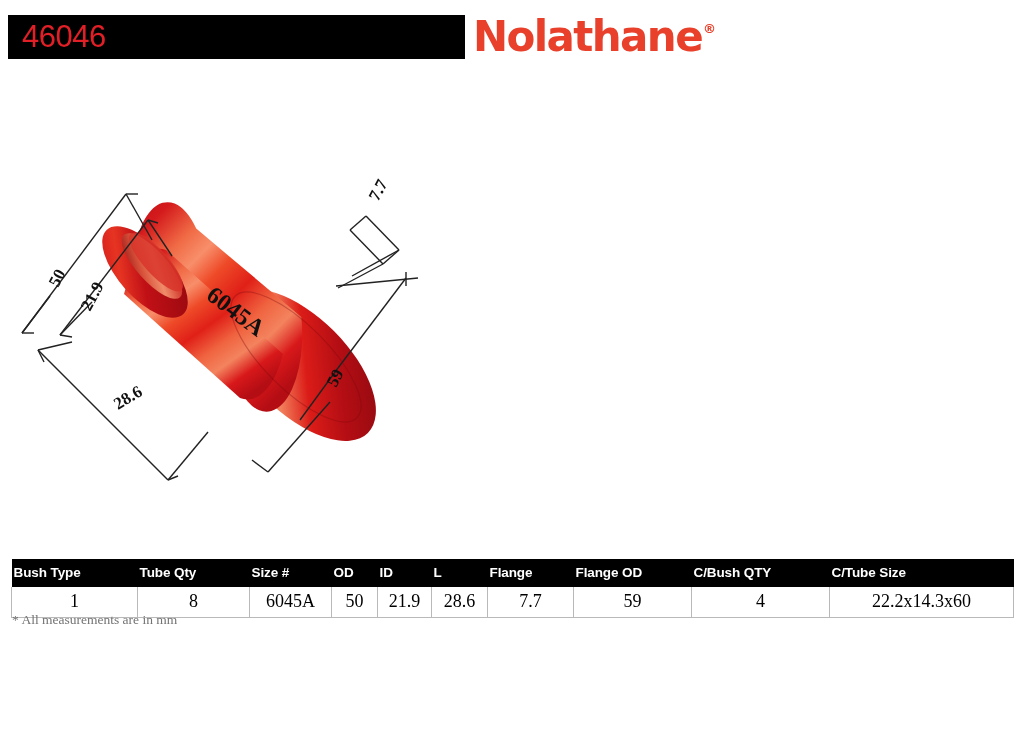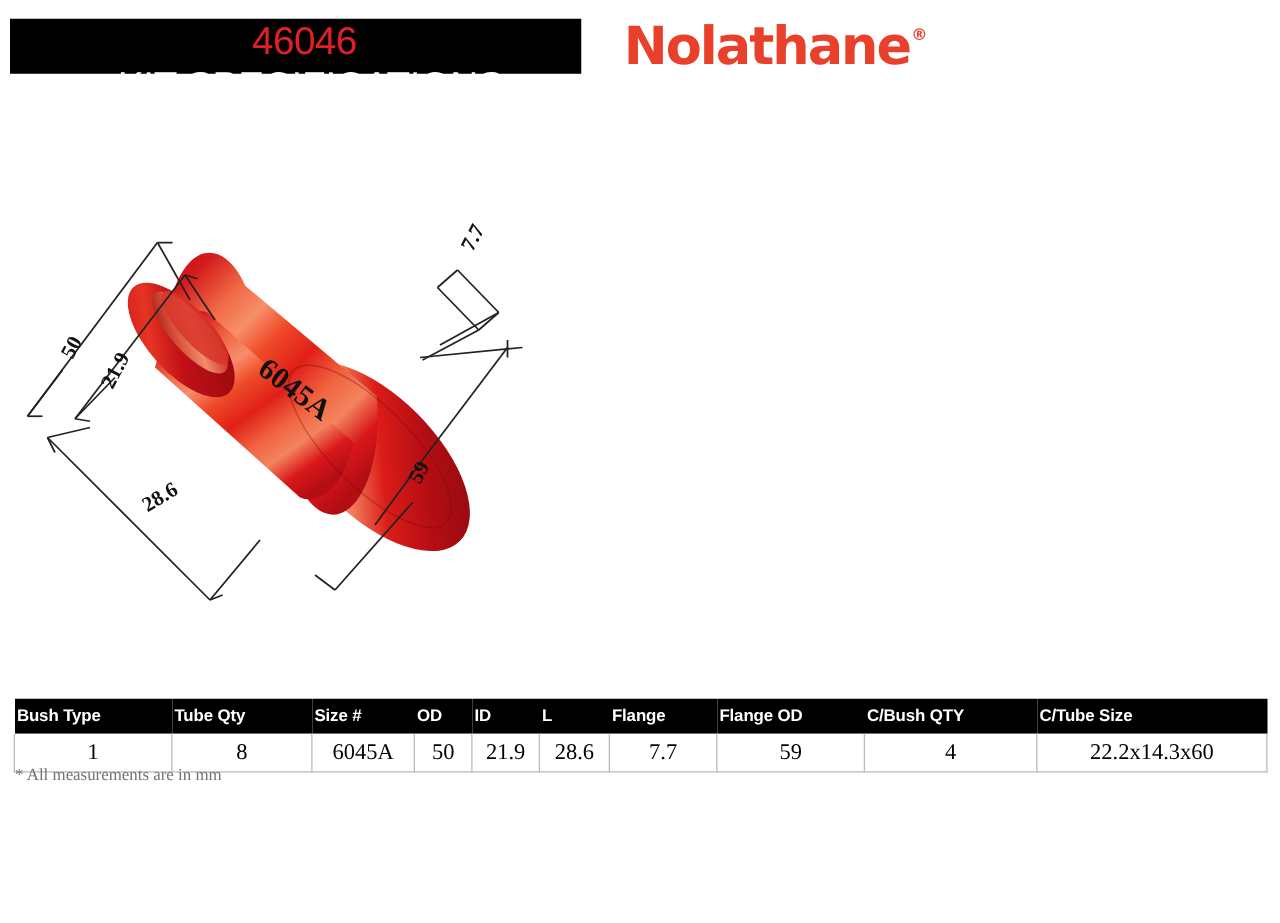--- a/index.html
+++ b/index.html
@@ -20,41 +20,40 @@
     position: absolute;
     left: 8px;
     top: 15px;
     width: 457px;
     height: 44px;
     background: #000000;
     display: flex;
     align-items: center;
     padding-left: 14px;
     box-sizing: border-box;
-    flex-direction: column;
   }
   #kit-number {
     color: #e01f26;
     font-size: 31px;
     font-weight: 400;
     letter-spacing: -0.5px;
     font-family: "Liberation Sans", sans-serif;
   }
   #kit-title {
     color: #ffffff;
     font-size: 31px;
     font-weight: 400;
     letter-spacing: -0.2px;
     margin-left: 10px;
     font-family: "Liberation Sans", sans-serif;
   }
 
   #brand-logo {
     position: absolute;
-    left: 499px;
+    left: 473px;
     top: 14px;
     height: 46px;
     display: flex;
     align-items: flex-start;
   }
   #brand-name {
     color: #e8402a;
     font-size: 42px;
     font-weight: bold;
     font-family: "DejaVu Sans", sans-serif;
@@ -137,21 +136,20 @@
     font-family: "Liberation Serif", serif;
     font-size: 13.5px;
     color: #737373;
   }
 </style>
 </head>
 <body>
 
 <div id="header-bar">
   <span id="kit-number">46046</span>
-  <span id="kit-title">KIT SPECIFICATIONS</span>
 </div>
 
 <div id="brand-logo">
   <span id="brand-name">Nolathane</span>
   <span id="brand-reg">®</span>
 </div>
 
 <div id="diagram-area">
   <svg id="diagram-svg" width="480" height="430" viewBox="0 0 480 430">
     <defs>

